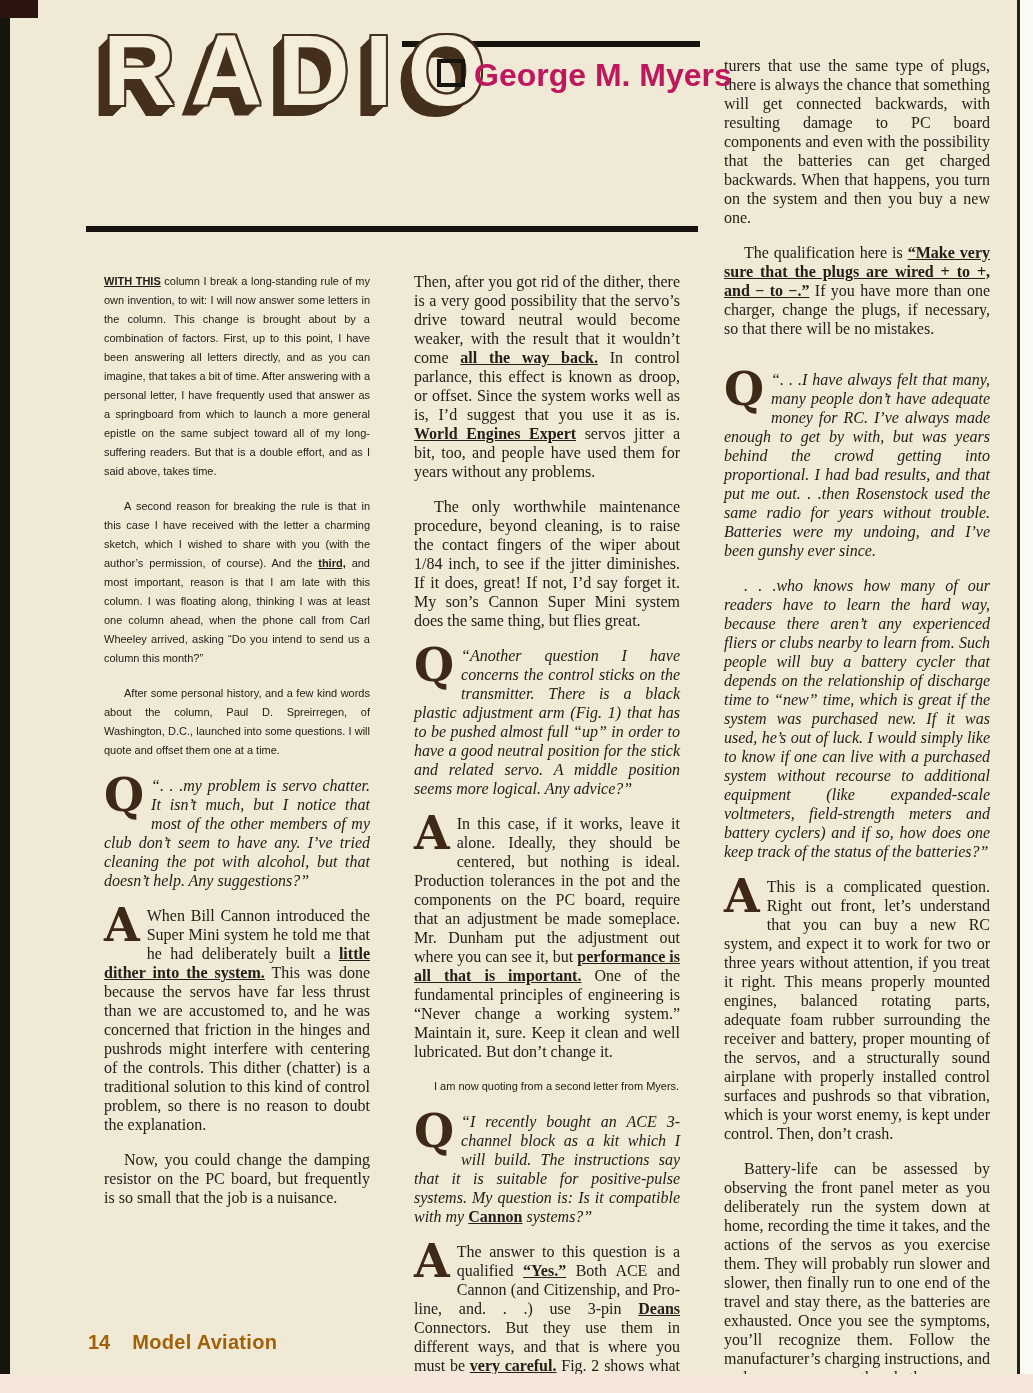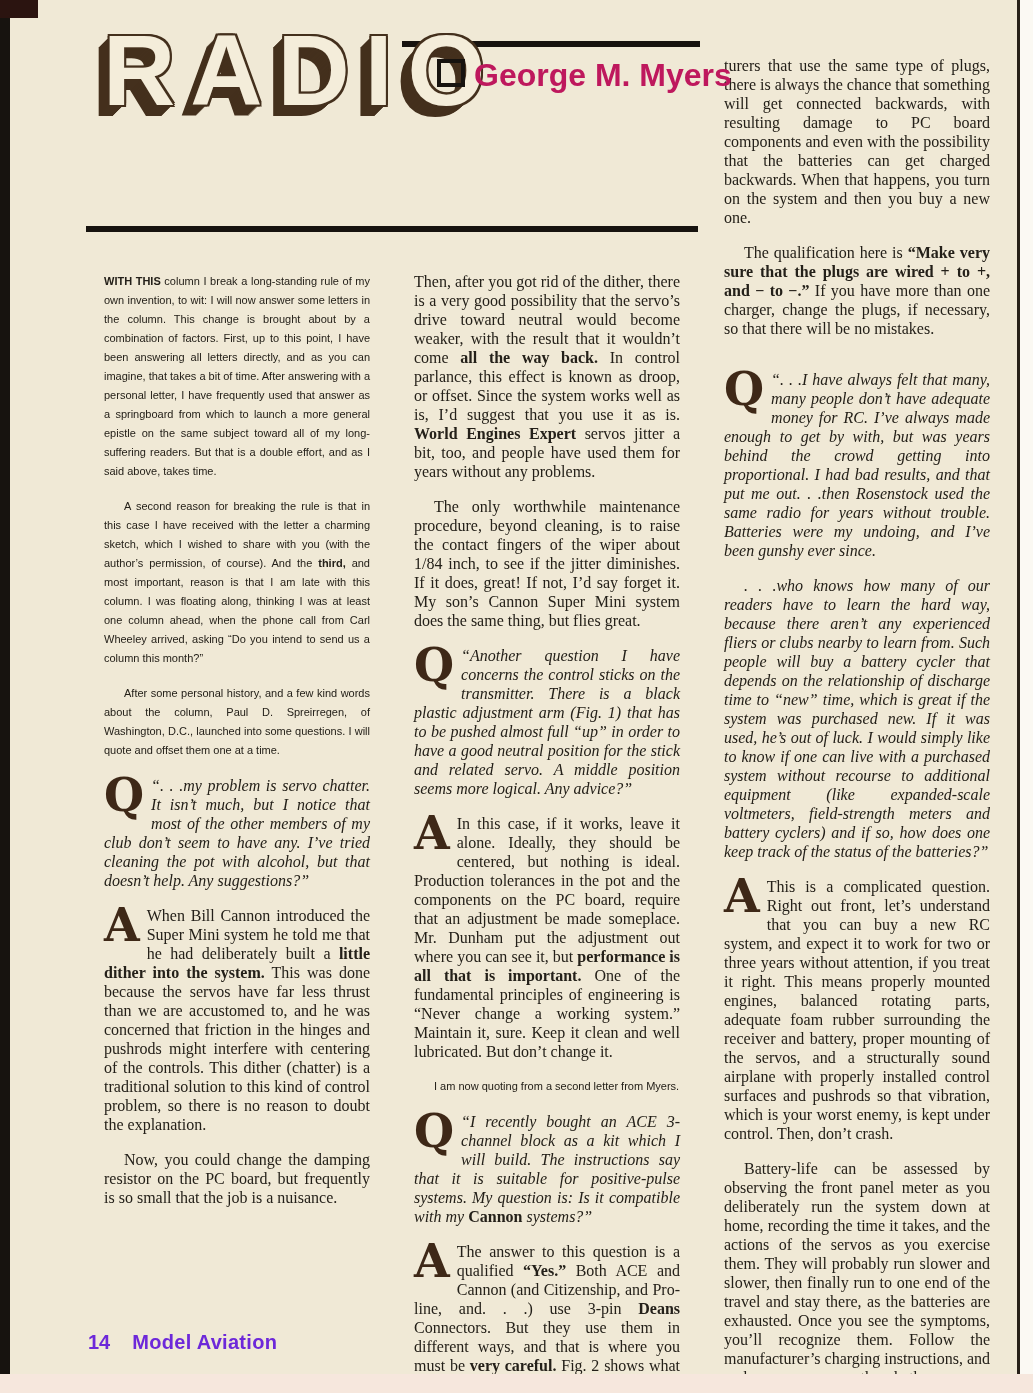--- a/index.html
+++ b/index.html
@@ -54,31 +54,31 @@
   .col-1{left:88px;top:256px;}
   .col-2{left:398px;top:256px;}
   .col-3{left:708px;top:40px;}
   .col p{margin:16px;text-align:justify;}
   .f-serif{font-family:"Liberation Serif",serif;font-size:16px;line-height:19px;}
   .f-sans{font-family:"Liberation Sans",sans-serif;font-size:11px;line-height:19px;}
   .f-qi{font-family:"Liberation Serif",serif;font-style:italic;font-size:16px;line-height:19px;}
   .indent{text-indent:20px;}
   .gap{margin-top:16px !important;}
   .gap-lg{margin-top:32px !important;}
-  .b{font-weight:bold;}
+  .b{font-weight:bold;text-decoration:underline;}
   .r{font-style:normal;}
   .dropcap{
     float:left;
     font-family:"DejaVu Serif",serif;font-weight:bold;font-style:normal;
     font-size:46px;line-height:34px;height:37px;
     margin:2px 7px 0 0;color:#3e2817;
   }
 
   
-  .footer{position:absolute;left:88px;top:1331px;font-family:"Liberation Sans",sans-serif;color:#6d28d9;}
+  .footer{position:absolute;left:88px;top:1331px;font-family:"Liberation Sans",sans-serif;color:#a16207;}
   .footer .pageno{font-weight:bold;font-size:20px;margin-right:22px;}
   .footer .mag{font-weight:bold;font-size:20px;letter-spacing:0.3px;}
 </style>
 </head>
 <body>
 
 <div class="page">
 
   <div class="rule rule-top" style="left:392px;"></div>
   <div class="rule rule-bottom" style="left:76px;"></div>

